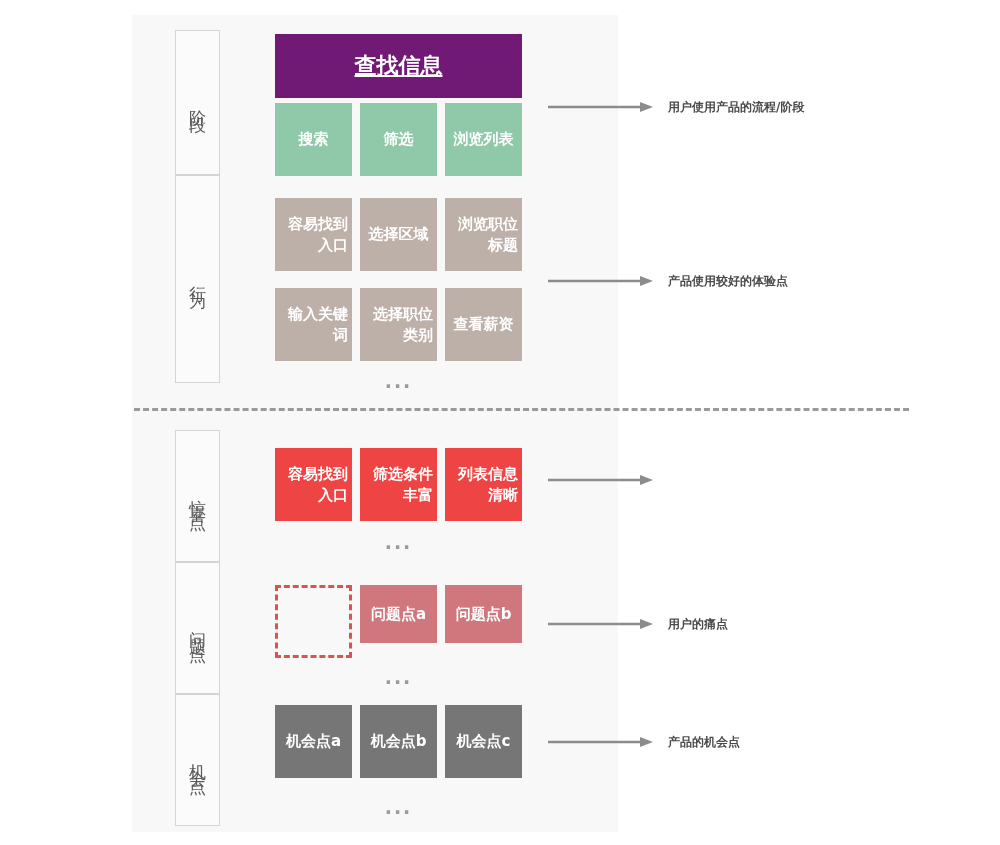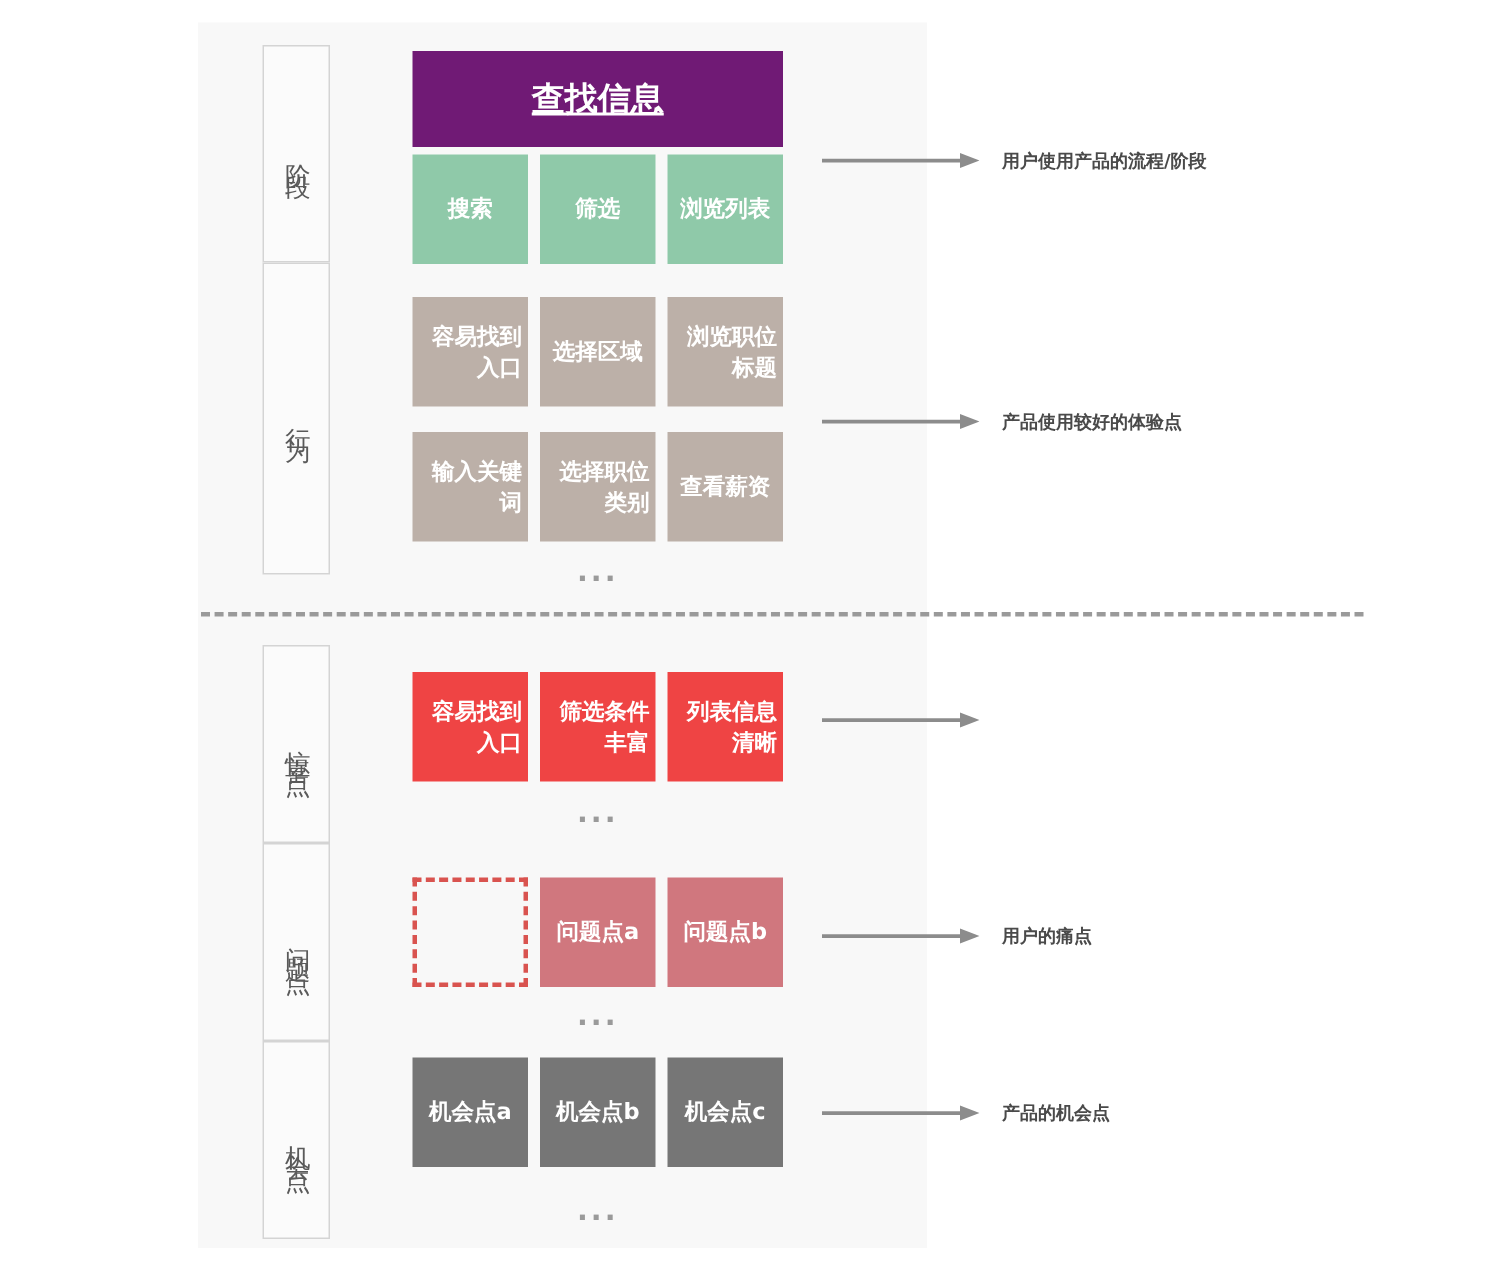--- a/index.html
+++ b/index.html
@@ -104,21 +104,21 @@
   .stage-card { top: 103px; height: 73px; background: #8fc9a9; }
 
   
   .behavior-card-r1 { top: 198px; height: 73px; background: #bcb0a8; }
   .behavior-card-r2 { top: 288px; height: 73px; background: #bcb0a8; }
 
   
   .delight-card { top: 448px; height: 73px; background: #ef4444; }
 
   
-  .problem-card { top: 585px; height: 73px; background: #d0777e; }
+  .problem-card { top: 585px; height: 58px; background: #d0777e; }
   #card-problem-empty {
     position: absolute;
     left: 275px;
     top: 585px;
     width: 77px;
     height: 73px;
     background: transparent;
     border: 3px dashed #d9534f;
     box-sizing: border-box;
   }

